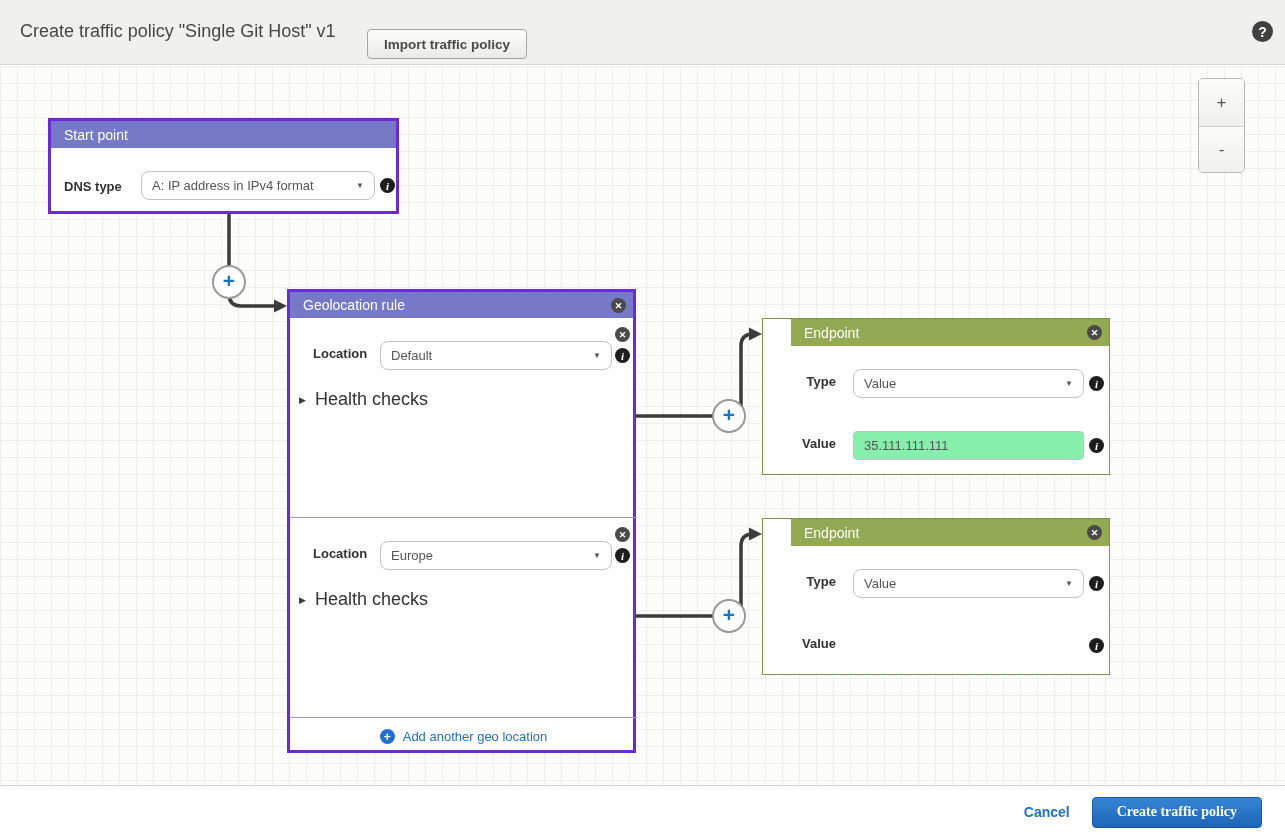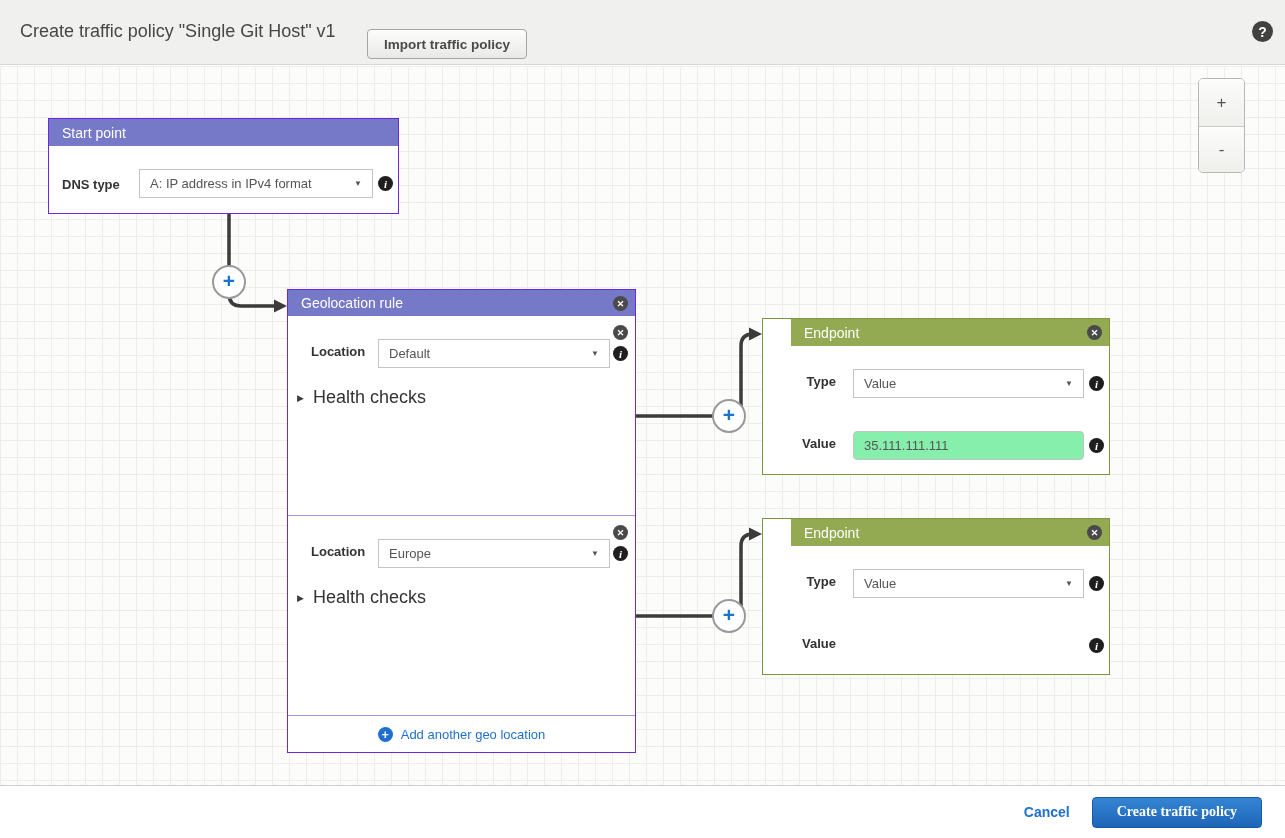--- a/index.html
+++ b/index.html
@@ -39,38 +39,38 @@
   .zoom-btn { width:100%; height:47px; border:none; display:block;
               background:linear-gradient(#fcfcfb,#efefec);
               font-size:17px; color:#555; cursor:pointer;
               font-family:"Liberation Sans",sans-serif; }
   .zoom-btn + .zoom-btn { border-top:1px solid #c9c9c6; height:46px; }
 
   
   .node { position:absolute; background:#fff; z-index:10; }
   .node-header { position:relative; color:#fff; font-size:14px; display:flex;
                  align-items:center; padding:0 13px; }
-  .purple { border:1px solid #6d28d9; }
+  .purple { border:3px solid #6d28d9; }
   .purple > .node-header { background:#7678c8; height:27px; }
   .green  { border:1px solid #7e9540; }
   .green  > .node-header { background:#93aa52; height:27px; }
 
   .close-icon { width:15px; height:15px; border-radius:50%; background:#4a4a4a;
                 color:#fff; font-size:9px; font-weight:bold; display:flex;
                 align-items:center; justify-content:center; cursor:pointer; }
   .node-header .close-icon { position:absolute; right:7px; top:6px; }
   .info-icon { width:15px; height:15px; border-radius:50%; background:#1e1e1e;
                color:#fff; font-family:"Liberation Serif",serif; font-style:italic;
                font-weight:bold; font-size:11px; display:flex; align-items:center;
                justify-content:center; cursor:pointer; }
 
   .field-label { position:absolute; font-size:13px; font-weight:bold; color:#333;
                  white-space:nowrap; }
   .sel { position:absolute; height:29px; background:#fff; border:1px solid #c3c3c1;
-         border-radius:0; font-size:13px; color:#555; display:flex;
+         border-radius:8px; font-size:13px; color:#555; display:flex;
          align-items:center; padding:0 10px; cursor:pointer; }
   .sel .caret { margin-left:auto; font-size:8px; color:#555; }
   .txt { position:absolute; height:29px; background:#86efac; border:1px solid #c3c3c1;
          border-radius:4px; font-size:13px; color:#555; padding:0 10px;
          font-family:"Liberation Sans",sans-serif; outline:none; }
   .txt.focused { border:1px solid #55a6e2; box-shadow:0 0 5px 1px rgba(70,150,225,.75); }
 
   
   .start-point { left:48px; top:118px; width:351px; height:96px; }
 

